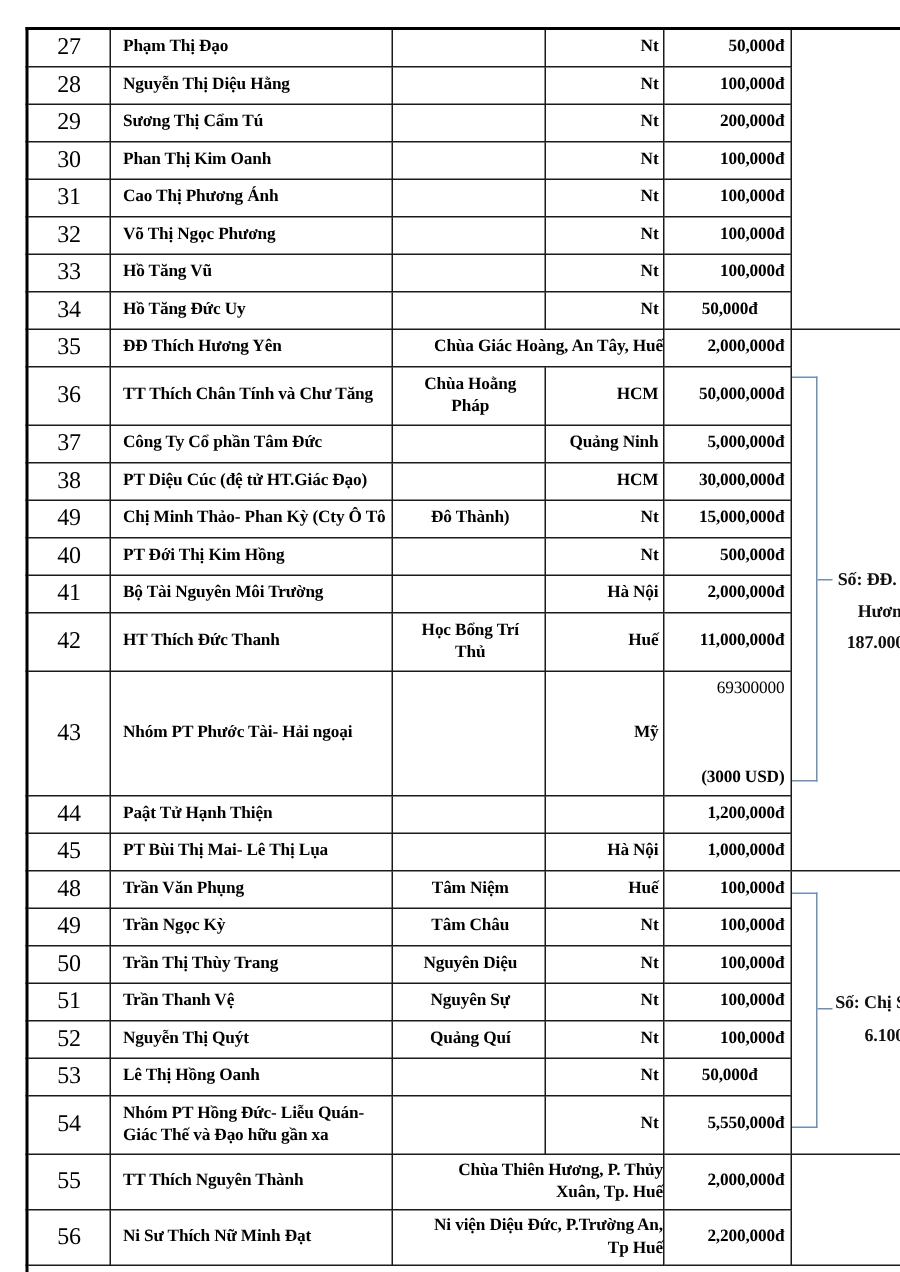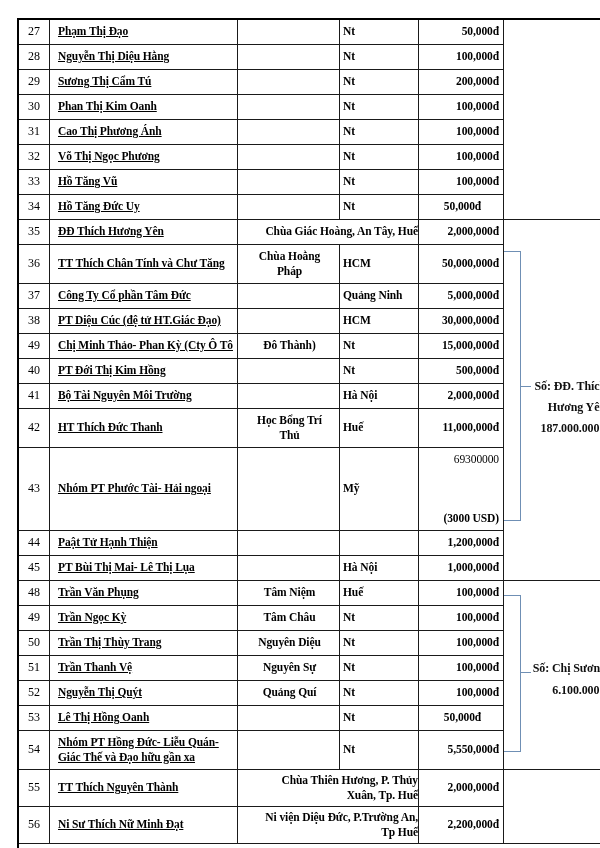--- a/index.html
+++ b/index.html
@@ -3,25 +3,25 @@
 <meta charset="utf-8">
 <style>
   html,body{margin:0;padding:0;background:#ffffff;}
   .page{position:relative;width:600px;height:848px;background:#fff;overflow:hidden;
         font-family:"Liberation Serif","DejaVu Serif",serif;color:#000;}
   table.donation{position:absolute;left:17px;top:18px;width:554px;
         border-collapse:collapse;table-layout:fixed;border:2px solid #000;}
   td{border:1px solid #1a1a1a;font-size:11.5px;font-weight:700;line-height:15px;
      vertical-align:middle;overflow:visible;letter-spacing:-0.1px;padding:4px 3px;}
   tr{height:25px;}
-  td.c-num{width:30px;text-align:center;font-weight:400;font-size:12px;padding:2px 0;}
-  td.c-name{width:176px;text-align:left;padding-left:8px;white-space:pre;text-decoration:underline;}
+  td.c-num{width:30px;text-align:center;font-weight:400;font-size:16px;padding:2px 12px;}
+  td.c-name{width:176px;text-align:left;padding-left:8px;white-space:pre;}
   td.c-note{width:93px;text-align:center;padding-left:5px;white-space:pre;}
   td.c-note.vtop{vertical-align:top;}
-  td.c-loc{width:72px;text-align:left;}
+  td.c-loc{width:72px;text-align:right;}
   td.c-amt{width:77px;text-align:right;padding-right:4px;white-space:pre;}
   td.c-amt.center{text-align:center;padding-right:0;}
   td.c-amt .amt1{font-weight:400;display:block;font-family:Liberation Serif, serif;}
   td.c-amt .amt2{font-weight:700;display:block;margin-top:44px;}
   td.c-merged{text-align:right;white-space:pre;padding:3px 0;}
   td.rcol{width:105px;position:relative;padding:0;}
   tr.footer{height:42px;}
   td.c-footer{text-align:center;font-size:12.5px;font-weight:700;letter-spacing:0.2px;}
   
   .annwrap{position:absolute;left:0;top:0;right:0;bottom:0;}

